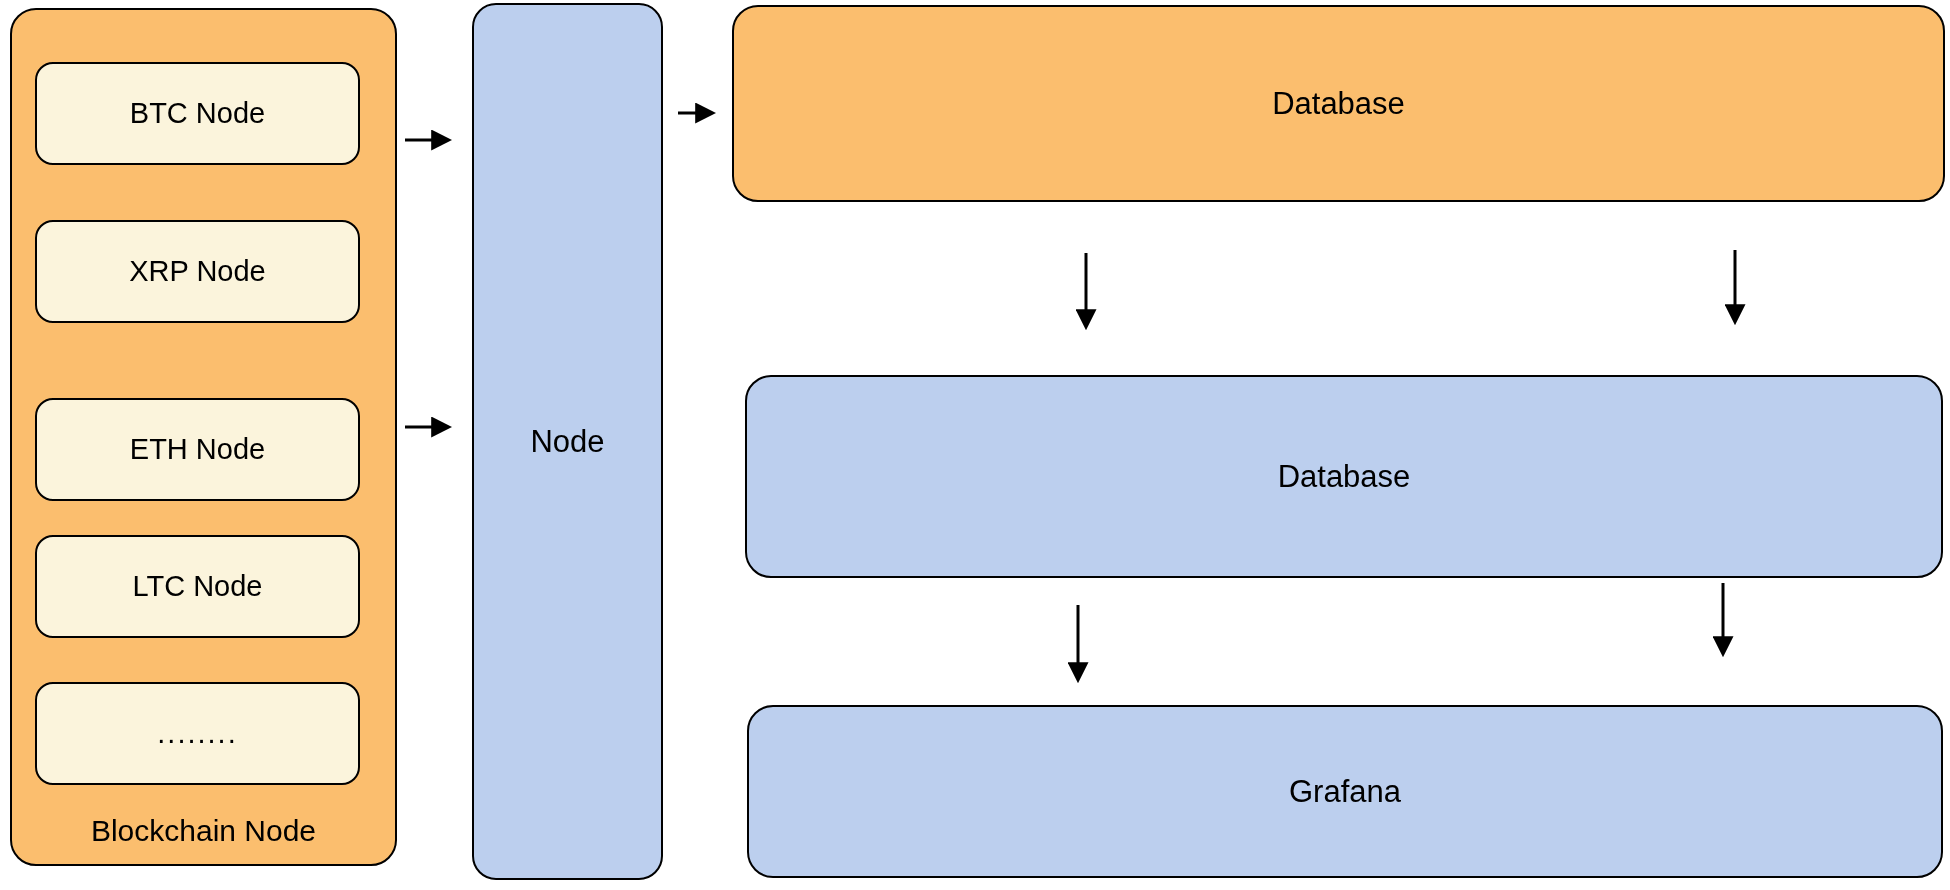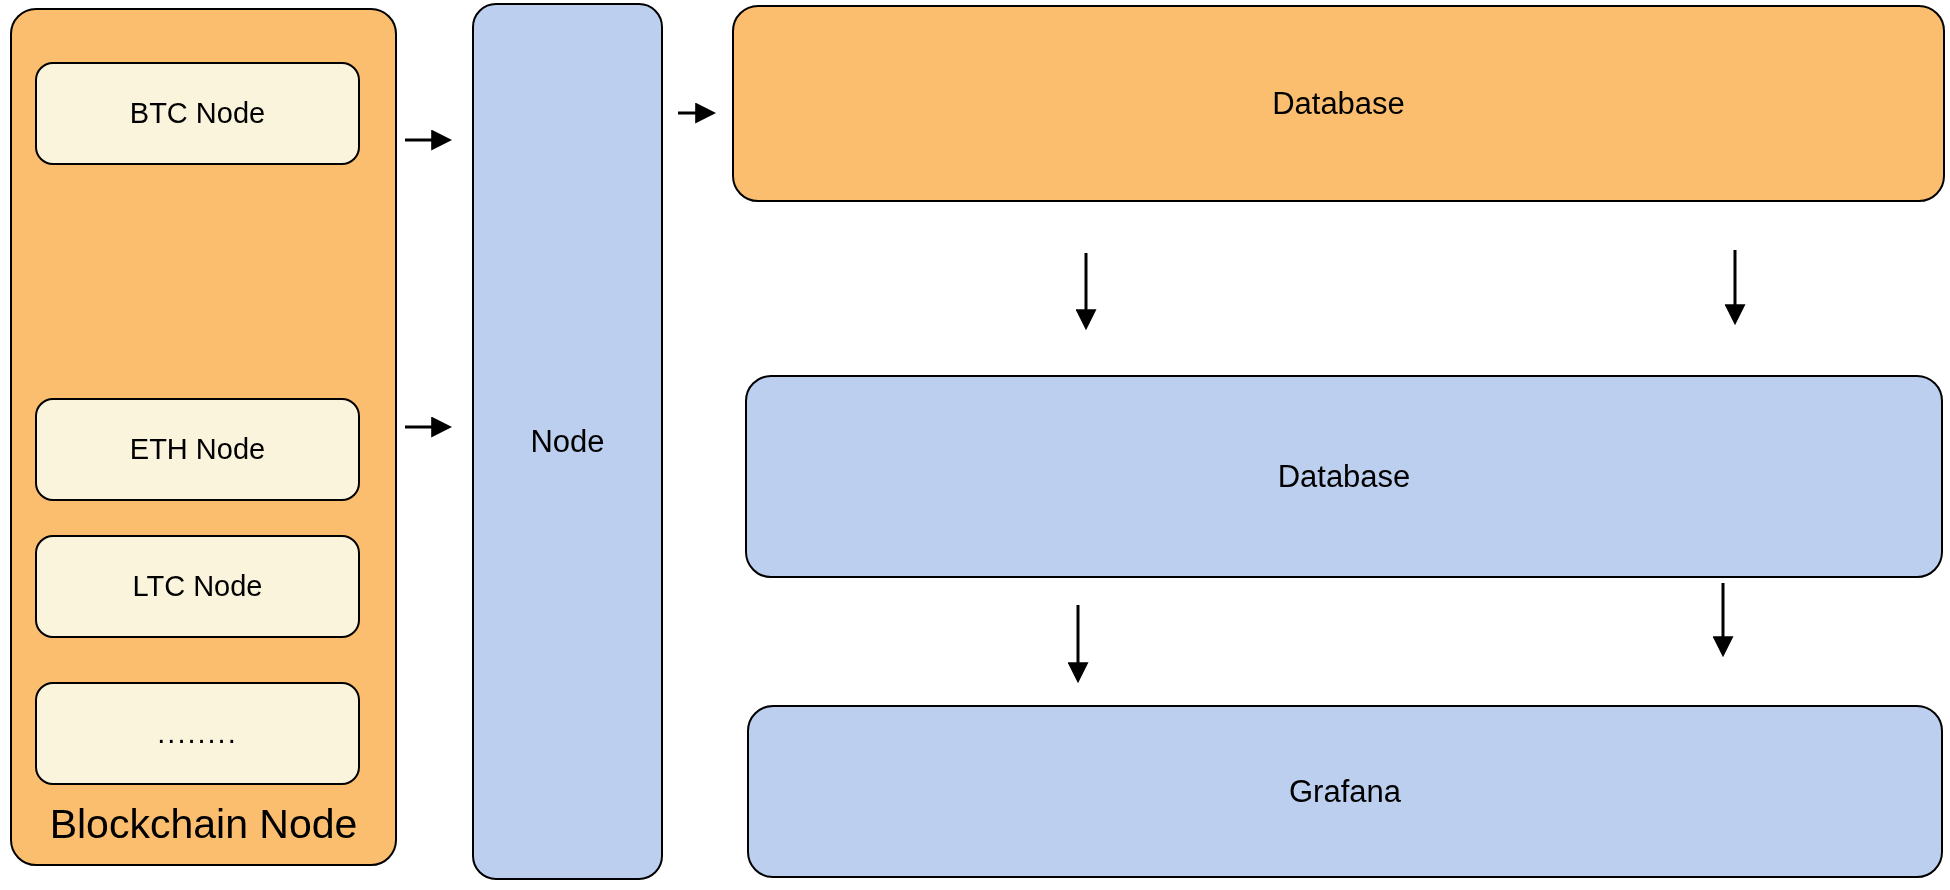--- a/index.html
+++ b/index.html
@@ -48,21 +48,21 @@
   .subnode.n0 { top: 52px; }
   .subnode.n1 { top: 210px; }
   .subnode.n2 { top: 370px; margin-top: 18px; }
   .subnode.n3 { top: 525px; }
   .subnode.n4 { top: 672px; letter-spacing: 2px; }
   .group-label {
     position: absolute;
     left: 0; right: 0;
     bottom: 16px;
     text-align: center;
-    font-size: 41px;
+    font-size: 30px;
     color: #000000;
   }
   .kafka-box {
     left: 472px; top: 3px;
     width: 191px; height: 877px;
     background: #BCCFEE;
     border-radius: 24px;
     font-size: 31px;
   }
   .splitter-box {
@@ -99,20 +99,23 @@
 </style>
 </head>
 <body>
 
 <div id="canvas">
 
   <div class="shape group-container">
     <div class="subnode n0">
       <span>BTC Node</span>
     </div>
+    <div class="subnode n1">
+      <span>XRP Node</span>
+    </div>
     <div class="subnode n2">
       <span>ETH Node</span>
     </div>
     <div class="subnode n3">
       <span>LTC Node</span>
     </div>
     <div class="subnode n4">
       <span>........</span>
     </div>
     <div class="group-label">Blockchain Node</div>

